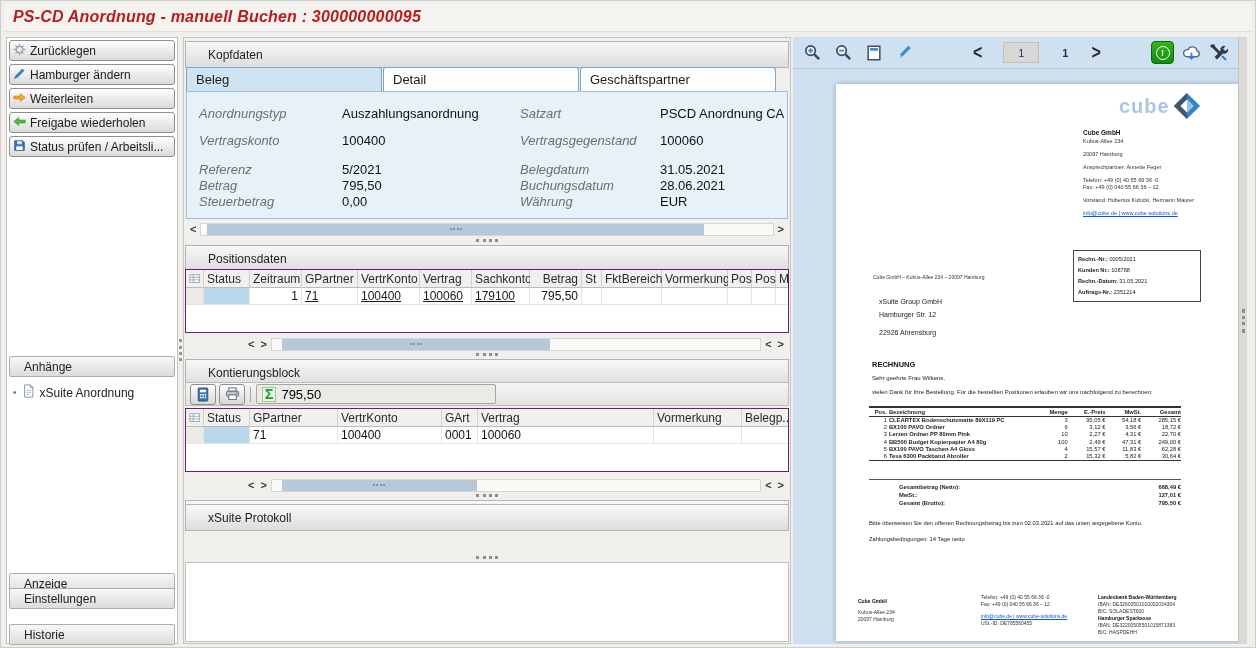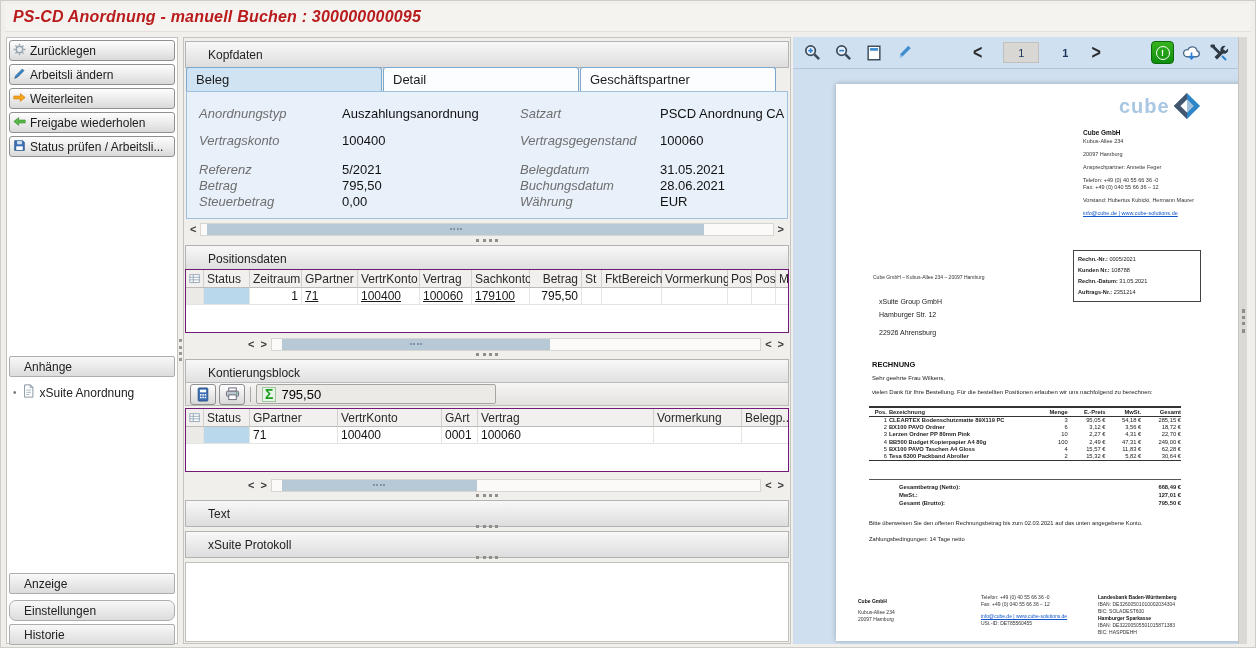--- a/index.html
+++ b/index.html
@@ -107,21 +107,21 @@
               <line x1="13" y1="3" x2="11.5" y2="4.5"></line>
               <line x1="4.5" y1="11.5" x2="3" y2="13"></line>
             </g>
           </svg></span>
       <span>Zurücklegen</span>
     </div>
     <div class="sbtn">
       <span><svg width="13" height="13" viewBox="0 0 16 16">
             <path d="M2 14 L3.5 10.5 L11.5 2.5 L13.5 4.5 L5.5 12.5 Z" fill="#3b86c4" stroke="#2a5f8f" stroke-width="0.8"></path>
           </svg></span>
-      <span>Arbeitsli ändern</span>
+      <span>Hamburger ändern</span>
     </div>
     <div class="sbtn">
       <span><svg width="13" height="13" viewBox="0 0 16 16">
             <path d="M1 6.2 H9 V3.2 L15 8 L9 12.8 V9.8 H1 Z" fill="#f9a61a" stroke="#c97f10" stroke-width="0.8"></path>
           </svg></span>
       <span>Weiterleiten</span>
     </div>
     <div class="sbtn">
       <span><svg width="13" height="13" viewBox="0 0 16 16">
             <path d="M15 6.2 H7 V3.2 L1 8 L7 12.8 V9.8 H15 Z" fill="#57b947" stroke="#3f8f33" stroke-width="0.8"></path>
@@ -148,21 +148,21 @@
             <line x1="4.5" y1="7" x2="10" y2="7" stroke="#9fb0bd" stroke-width="1"></line>
             <line x1="4.5" y1="9.5" x2="10" y2="9.5" stroke="#9fb0bd" stroke-width="1"></line>
             <line x1="4.5" y1="12" x2="8" y2="12" stroke="#9fb0bd" stroke-width="1"></line>
           </svg></span>
       <span>xSuite Anordnung</span>
     </div>
 
     <div class="sechdr" style="top:535px;">
       <span>Anzeige</span>
     </div>
-    <div class="sechdr" style="top:562px;border-radius:7px;">
+    <div class="sechdr" style="top:550px;">
       <span>Einstellungen</span>
     </div>
     <div class="sechdr" style="top:586px;">
       <span>Historie</span>
     </div>
   </div>
 
   <div class="lgrip"></div>
 
   <div class="mid">
@@ -356,21 +356,21 @@
       <span class="sarr">&lt;</span>
       <span class="sarr">&gt;</span>
     </div>
     <div class="hdots" style="top:456px;"></div>
 
     <div class="mhdr" style="top:462px;">
       <span>Text</span>
     </div>
     <div class="hdots" style="top:487px;"></div>
 
-    <div class="mhdr" style="top:493px;align-items:center;">
+    <div class="mhdr" style="top:466px;align-items:center;">
       <span>xSuite Protokoll</span>
     </div>
     <div class="hdots" style="top:518px;"></div>
 
     <div class="emptypanel" style="top:524px;"></div>
   </div>
 
   <div class="viewer">
     <div class="vtoolbar">
       <div class="vico">

